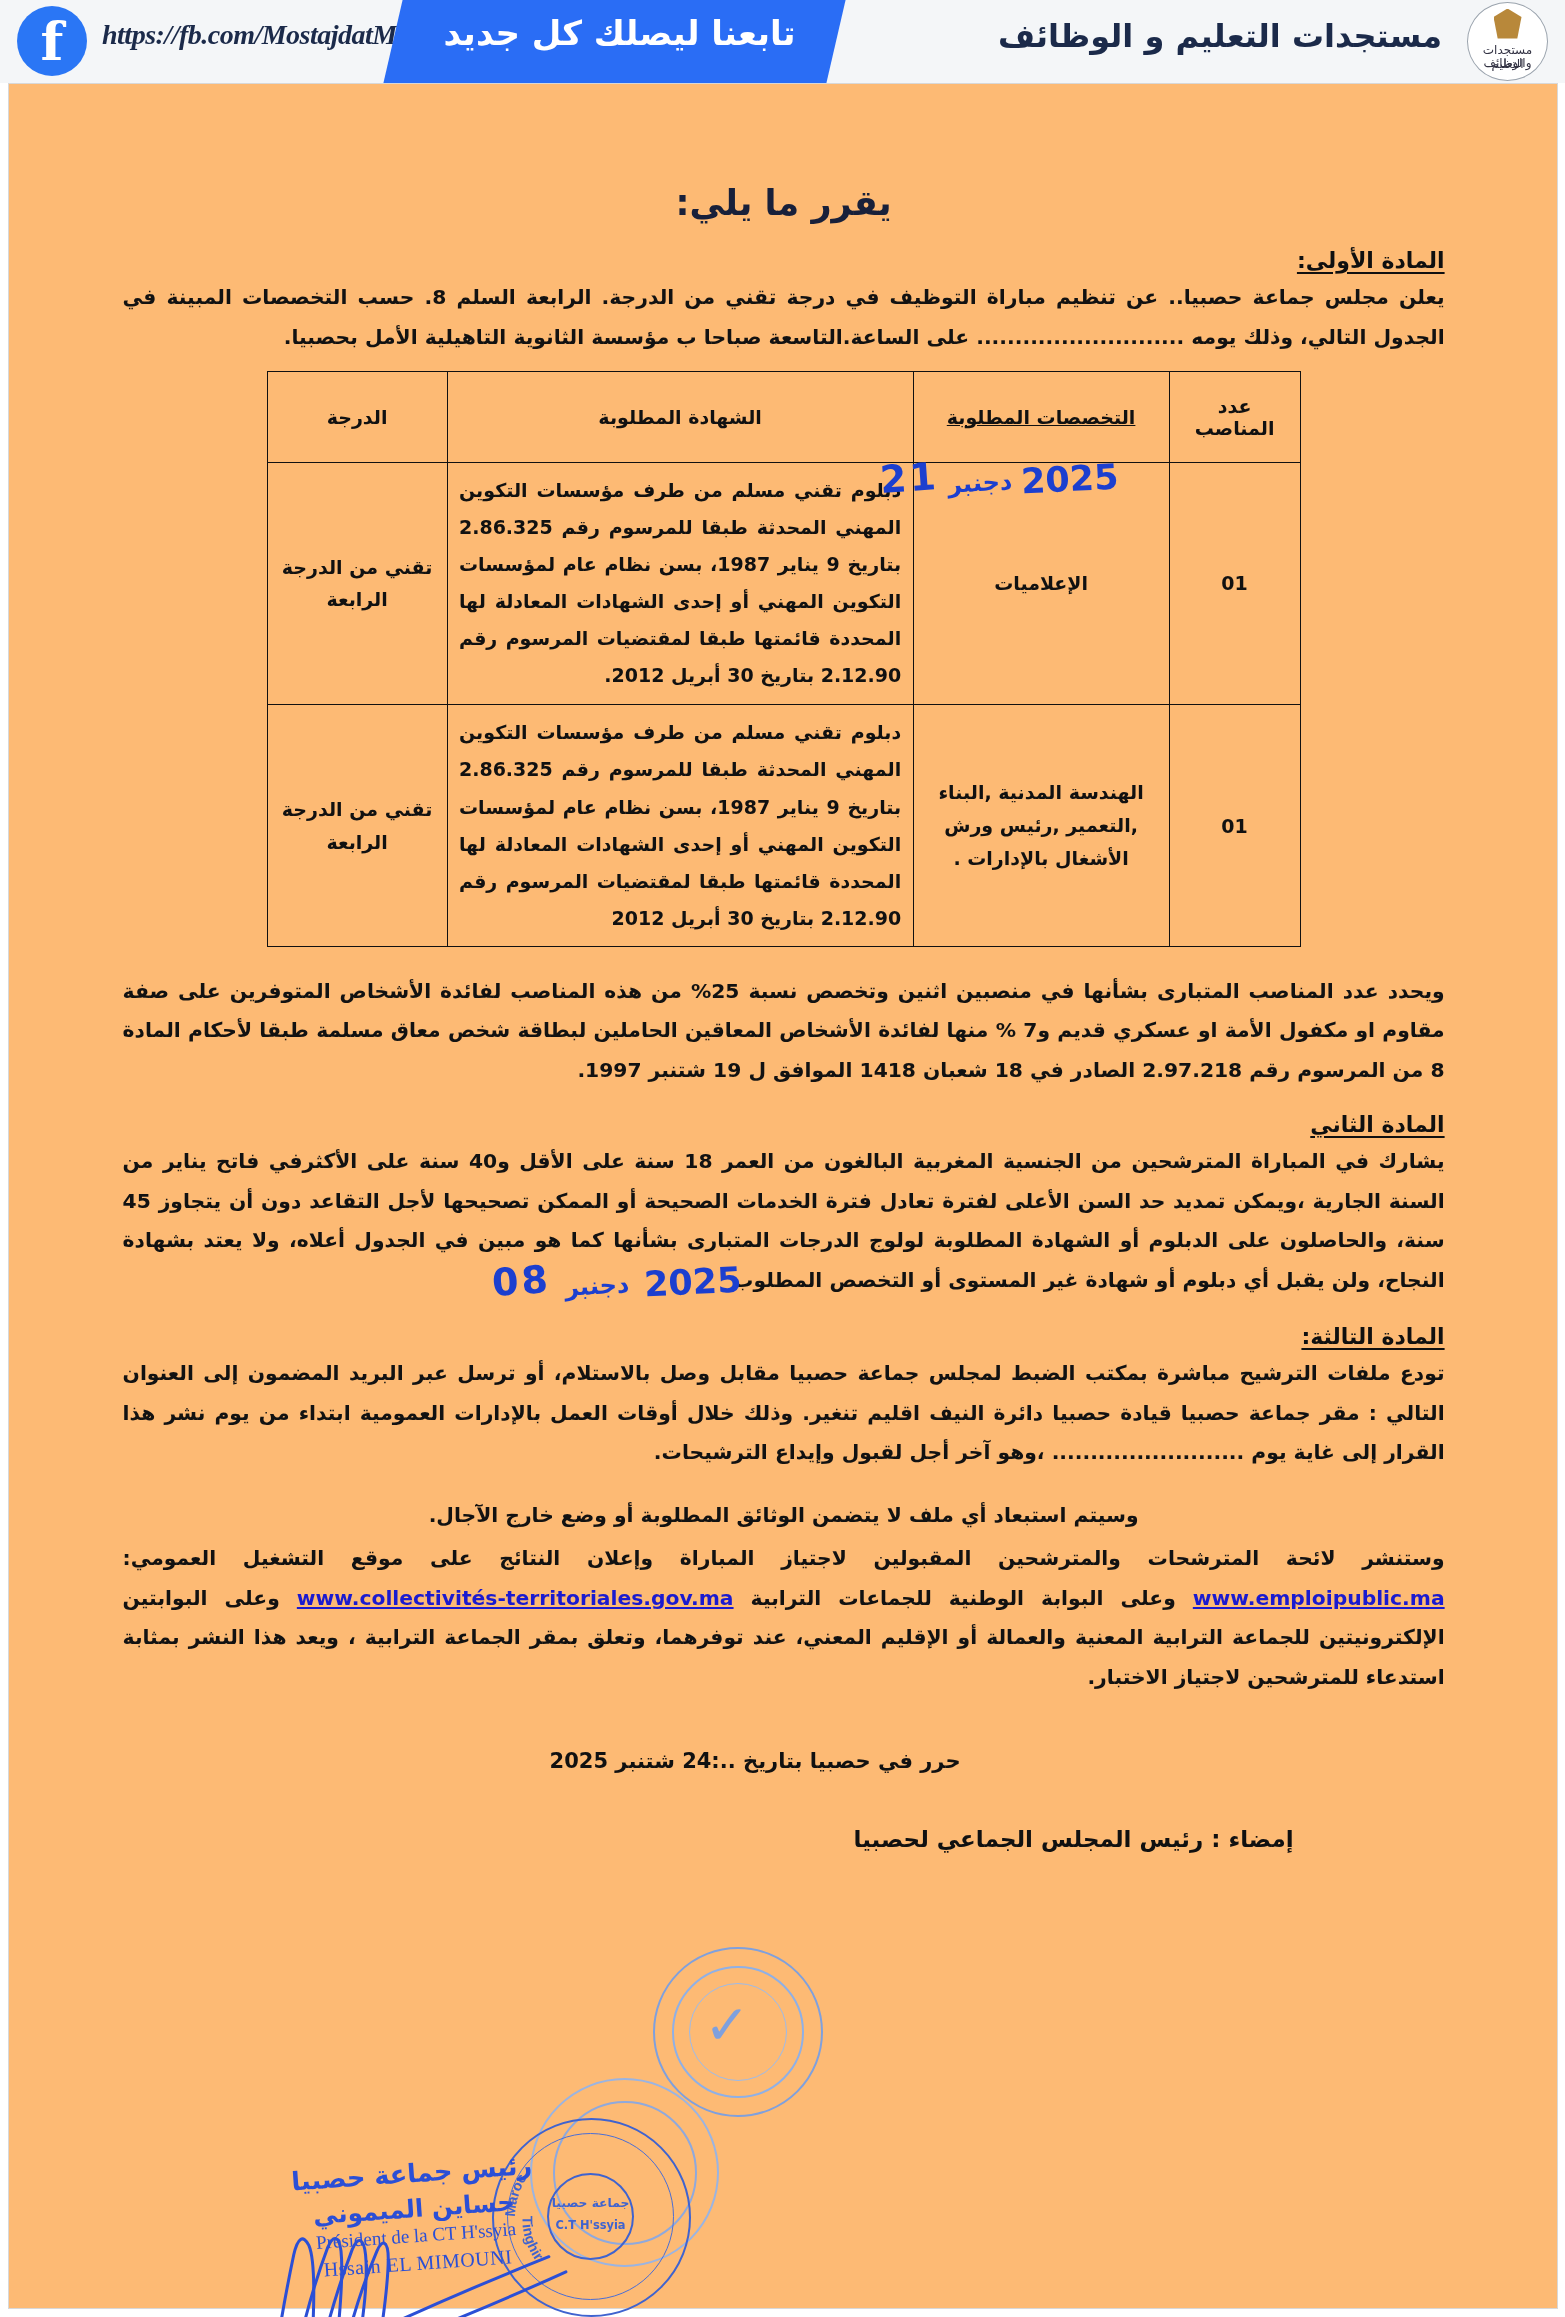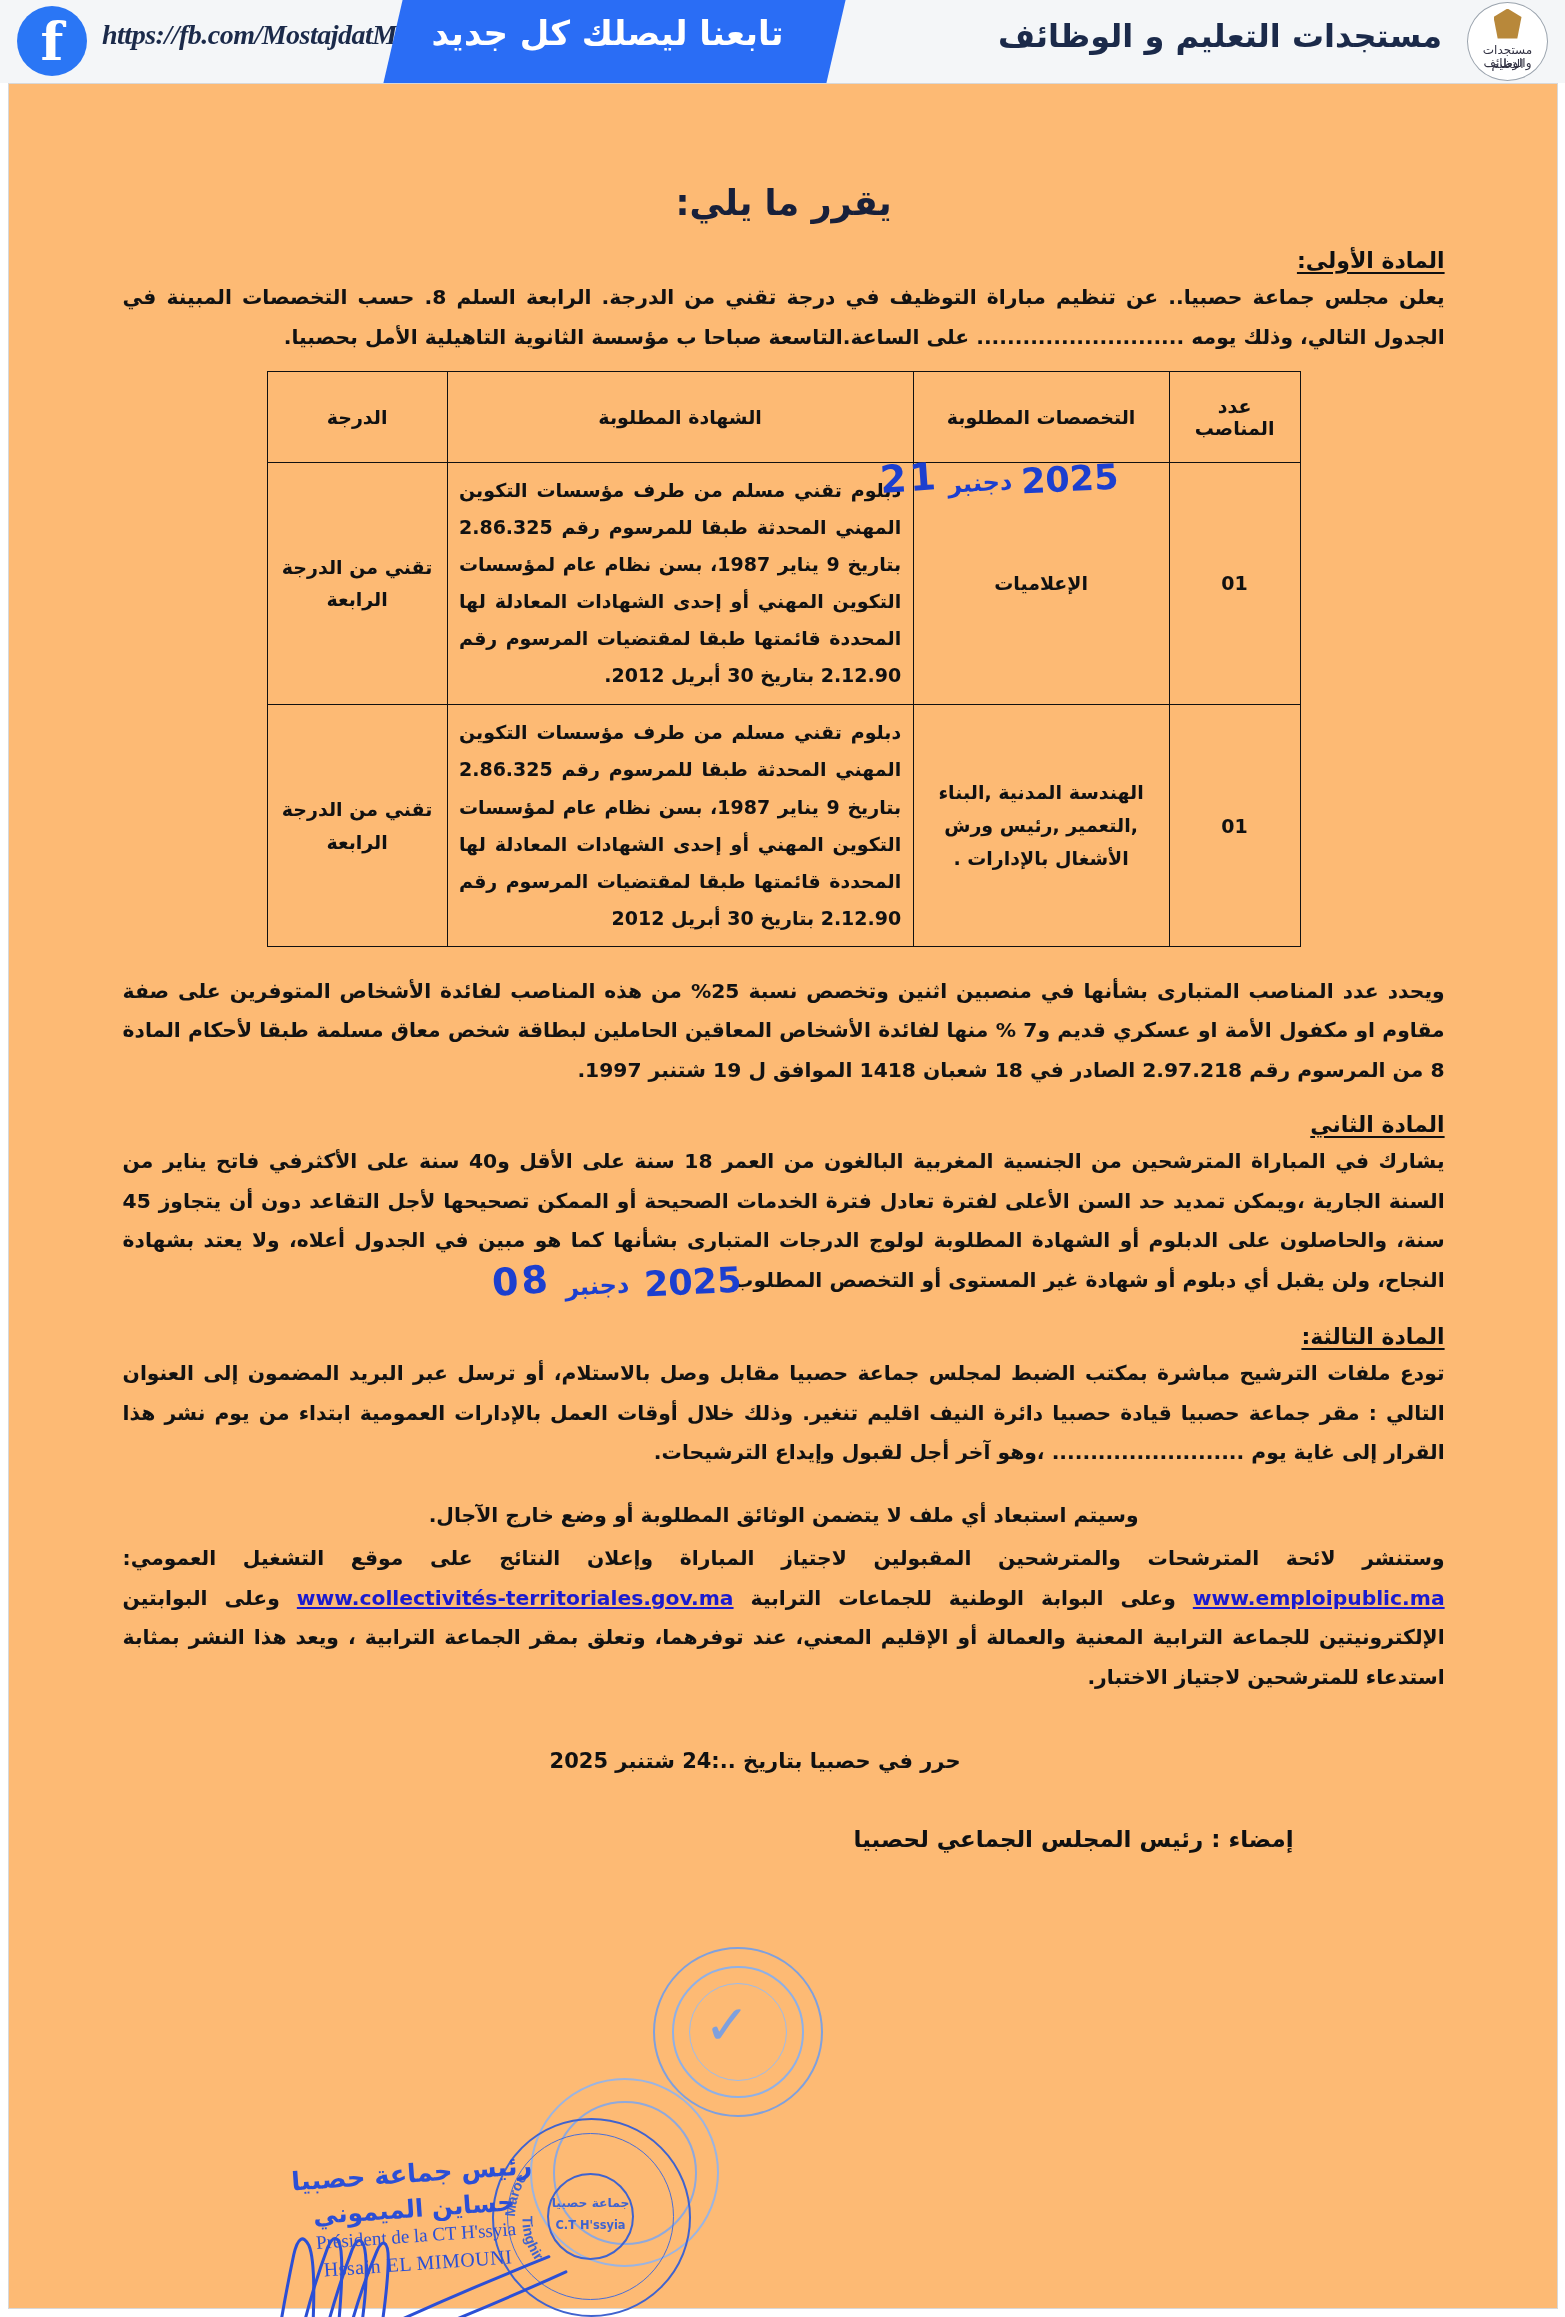--- a/index.html
+++ b/index.html
@@ -57,21 +57,21 @@
   }
   .banner-mid {
     position: absolute;
     left: 393px; top: 0;
     width: 443px; height: 83px;
     background: #2a6df5;
     transform: skewX(-13deg);
   }
   .banner-mid-text {
     position: absolute;
-    left: 390px; top: 13.2px;
+    left: 402px; top: 13.2px;
     width: 435px;
     text-align: center;
     color: #ffffff;
     font-size: 34px;
     font-weight: bold;
     direction: rtl;
   }
   .banner-right-text {
     position: absolute;
     right: 123px; top: 17px;
@@ -172,21 +172,21 @@
     vertical-align: middle;
     font-size: 19px;
     font-weight: bold;
     color: #111;
   }
   table.jobs th {
     text-align: center;
     height: 91px;
   }
   .col-count  { width: 131px; }
-  .col-spec   { width: 256px; }
+  .col-spec   { width: 256px; text-decoration: underline; }
   .col-dipl   { width: 466px; }
   .col-grade  { width: 180px; }
 
   td.count { text-align: center; font-size: 21px; }
   td.spec  { text-align: center; line-height: 1.75; font-size: 19px; }
   td.dipl  { text-align: justify; line-height: 1.95; font-size: 18.5px; }
   td.grade { text-align: center; line-height: 1.7; font-size: 19px; }
 
   
   .hand {

